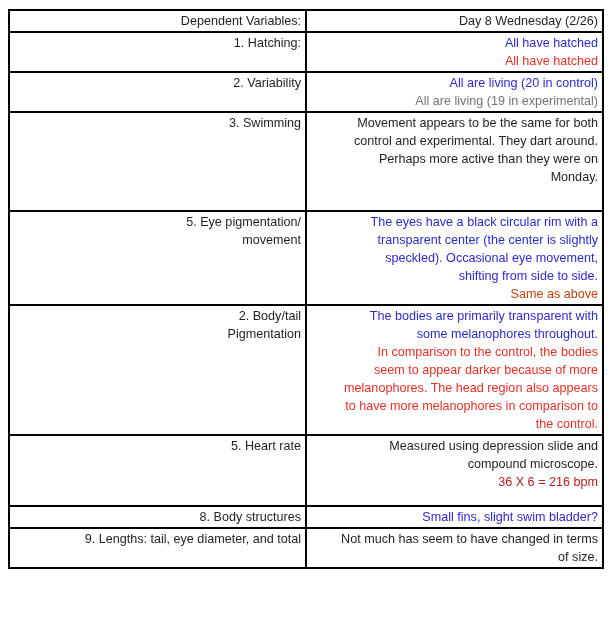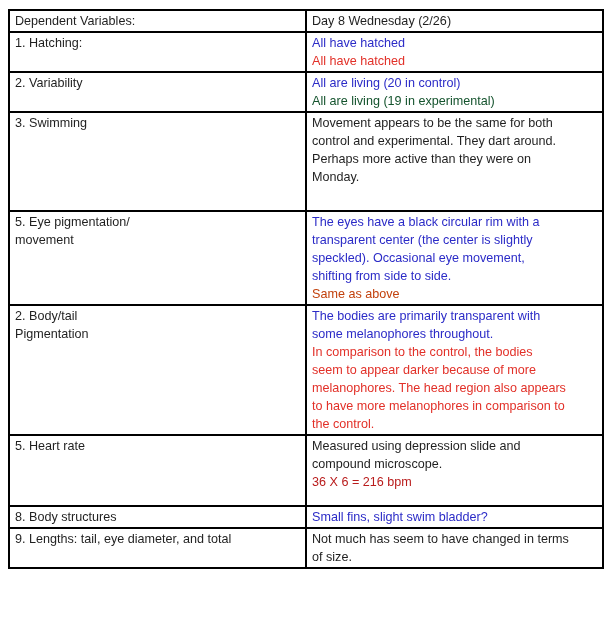--- a/index.html
+++ b/index.html
@@ -20,22 +20,22 @@
     border-collapse: collapse;
     table-layout: fixed;
     width: 594px;
   }
   table.obs-table col.c1 { width: 297px; }
   table.obs-table col.c2 { width: 297px; }
   table.obs-table th,
   table.obs-table td {
     border: 2px solid #000000;
     vertical-align: top;
-    text-align: left;
-    padding: 1px 16px 1px 5px;
+    text-align: right;
+    padding: 1px 4px 1px 5px;
     font-size: 12.6px;
     line-height: 18px;
     font-weight: normal;
     color: #1f1f1f;
     overflow: hidden;
   }
   .var-cell { white-space: pre-line; }
   .obs { white-space: pre-line; }
 </style>
 </head>
@@ -59,21 +59,21 @@
       <td>
         <div class="obs" style="color: rgb(43, 43, 199);">All have hatched</div>
         <div class="obs" style="color: rgb(226, 48, 40);">All have hatched</div>
       </td>
     </tr>
 
     <tr style="height:36px;">
       <td class="var-cell">2. Variability</td>
       <td>
         <div class="obs" style="color: rgb(43, 43, 199);">All are living (20 in control)</div>
-        <div class="obs" style="color: #14532d;">All are living (19 in experimental)</div>
+        <div class="obs" style="color: #737373;">All are living (19 in experimental)</div>
       </td>
     </tr>
 
     <tr style="height:99px;">
       <td class="var-cell">3. Swimming</td>
       <td>
         <div class="obs" style="color: rgb(31, 31, 31);">Movement appears to be the same for both
 control and experimental. They dart around.
 Perhaps more active than they were on
 Monday.</div>

